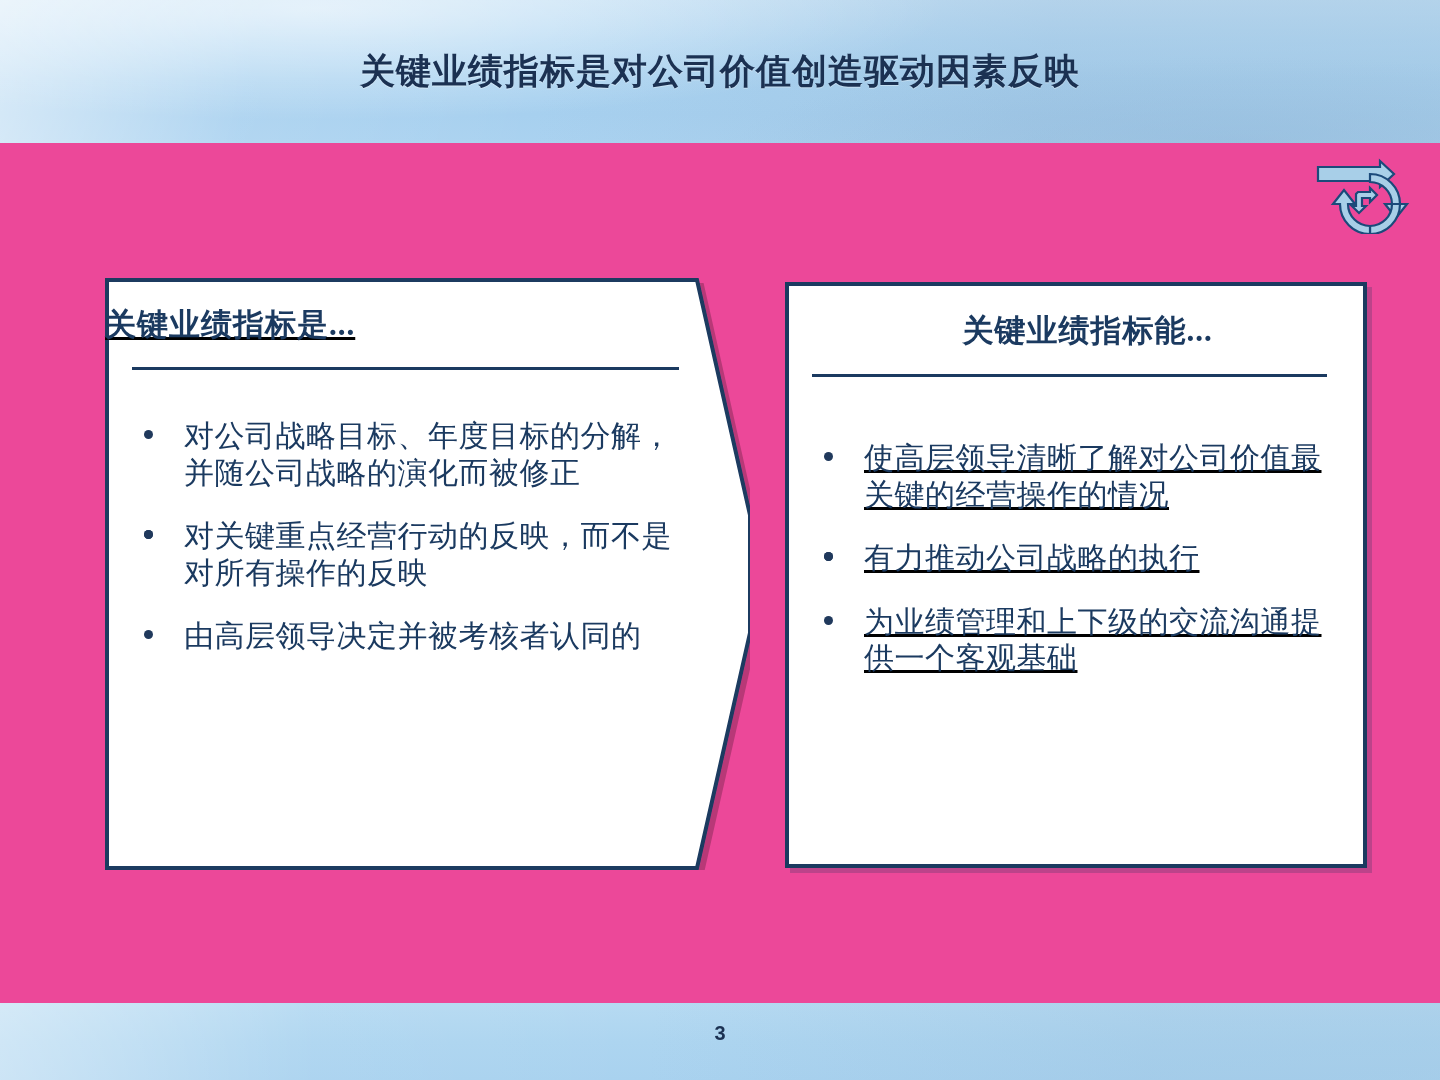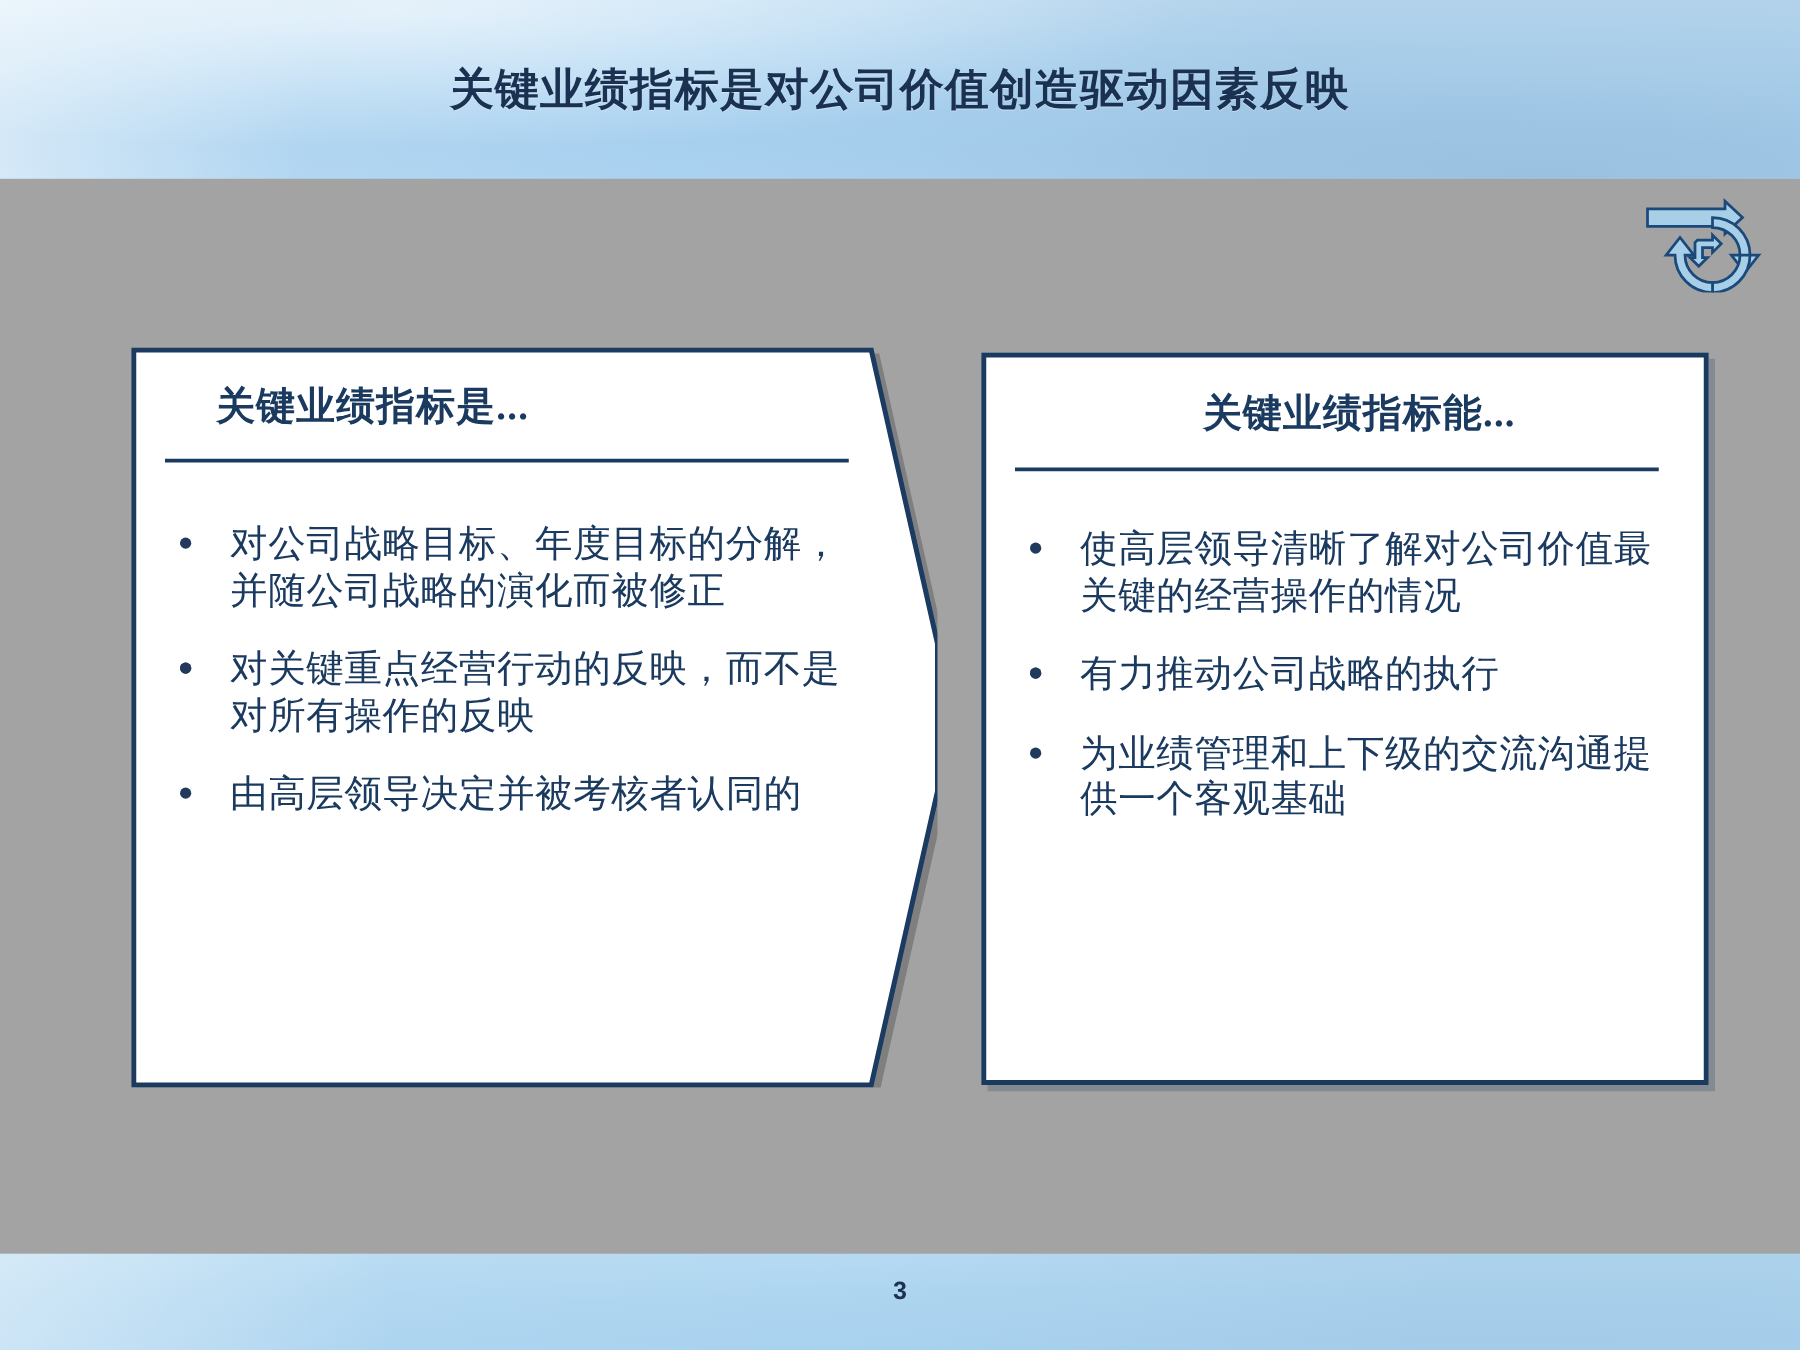--- a/index.html
+++ b/index.html
@@ -9,21 +9,21 @@
     background: #ffffff;
   }
   body {
     font-family: "Liberation Serif", "DejaVu Serif", serif;
   }
 
   #slide {
     position: relative;
     width: 1440px;
     height: 1080px;
-    background: #a3a3a3;
+    background: #ec4899;
     overflow: hidden;
   }
 
   
   #header-band {
     position: absolute;
     left: 0;
     top: 0;
     width: 1440px;
     height: 143px;
@@ -133,22 +133,22 @@
   #panel-left .panel-inner {
     position: absolute;
     left: 0;
     top: 0;
     width: 585px;
     height: 592px;
     box-sizing: border-box;
     padding: 26px 0 0 0;
   }
   #panel-left .heading-wrap {
-    padding-left: 68px;
     padding-right: 12px;
+    text-decoration: underline;
   }
   #panel-left .panel-rule {
     margin: 21px 0 0 27px;
     width: 547px;
   }
   #panel-left .bullets {
     margin-top: 48px;
     margin-left: 27px;
     width: 553px;
   }
@@ -168,23 +168,24 @@
   }
   #panel-right .heading-wrap {
     padding-left: 23px;
     text-align: center;
   }
   #panel-right .panel-rule {
     margin: 22px 0 0 23px;
     width: 515px;
   }
   #panel-right .bullets {
-    margin-top: 45px;
+    margin-top: 63px;
     margin-left: 23px;
     width: 530px;
+    text-decoration: underline;
   }
 
   
   #footer-band {
     position: absolute;
     left: 0;
     top: 1003px;
     width: 1440px;
     height: 77px;
     background:

